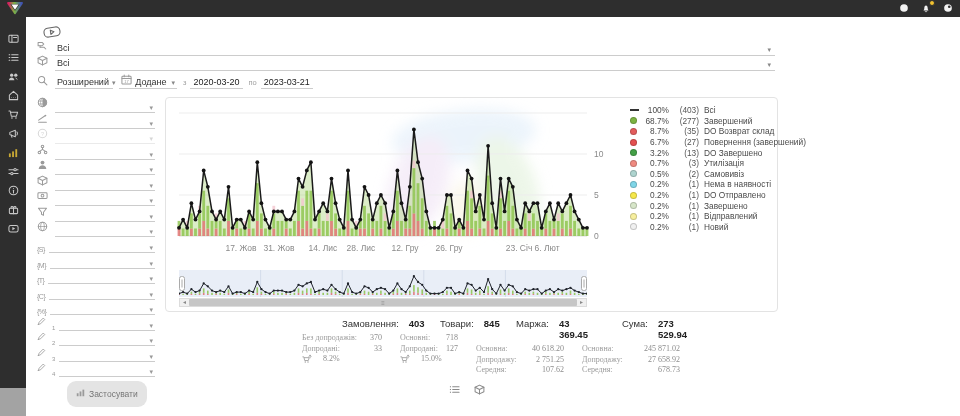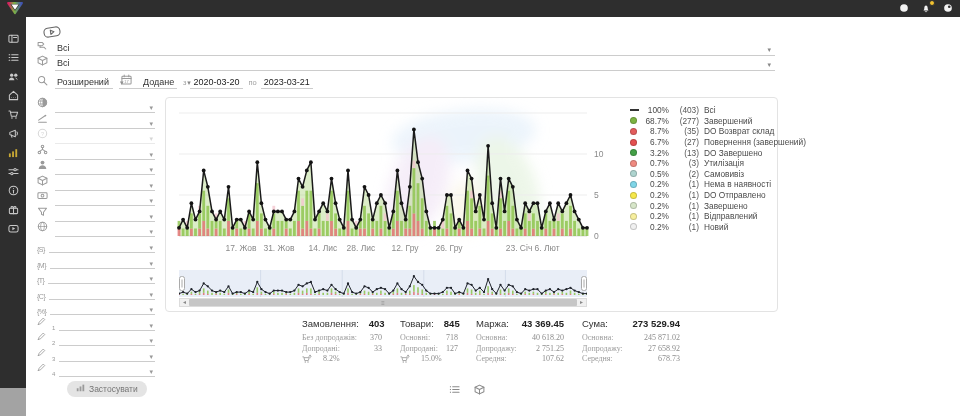--- a/index.html
+++ b/index.html
@@ -20,54 +20,54 @@
 
   
   .tag-top { position:absolute; left:42px; top:25px; color:#666; }
   .f-row { position:absolute; left:37px; height:14px; display:flex; align-items:flex-end; }
   .f-ic { color:#9a9a9a; width:13px; margin-bottom:1px; }
   .f-select { position:relative; margin-left:5px; border-bottom:1px solid #ccc; height:14px; font-size:9px; color:#333; }
   .f-select .val { padding-left:2px; line-height:13px; display:inline-block; }
   .f-select .car { position:absolute; right:4px; bottom:1px; font-size:7px; color:#888; }
   .wide { width:720px; }
   .row3 { position:absolute; left:37px; top:74px; height:15px; display:flex; align-items:flex-end; font-size:9px; }
-  .mini-sel { position:relative; border-bottom:1px solid #ccc; height:14px; display:flex; align-items:flex-end; gap:11px; padding:0 2px 1px 2px; color:#333; }
+  .mini-sel { position:relative; border-bottom:1px solid #ccc; height:14px; display:flex; align-items:flex-end; gap:3px; padding:0 2px 1px 2px; color:#333; }
   .lbl-xs { font-size:7.5px; color:#a0a0a0; margin:0 4px 2px 6px; }
   .date-f { border-bottom:1px solid #ccc; padding:0 3px 1px 3px; font-size:9px; color:#222; }
 
   
   .lf-row { position:absolute; left:37px; width:118px; height:13px; display:flex; align-items:flex-end; }
   .lf-row .f-ic { width:14px; }
   .lf-row.disabled { opacity:.4; }
   .lf-sel { position:relative; flex:1; margin-left:4px; border-bottom:1px solid #ccc; height:12px; }
   .lf-sel .car { position:absolute; right:2px; bottom:0px; font-size:7px; color:#999; }
   .glyph { font-size:7px; color:#9a9a9a; letter-spacing:-0.5px; }
   .pnum { font-size:6px; color:#9a9a9a; margin-left:1px; }
-  .apply-btn { position:absolute; left:67px; top:381px; height:16px; padding:4px 9px; border-radius:9px; background:#e4e4e4; border:none; color:#777; font-size:8.5px; display:flex; align-items:center; gap:4px; font-family:inherit; cursor:pointer; }
+  .apply-btn { position:absolute; left:67px; top:381px; height:26px; padding:4px 9px; border-radius:9px; background:#e4e4e4; border:none; color:#777; font-size:8.5px; display:flex; align-items:center; gap:4px; font-family:inherit; cursor:pointer; }
 
   
   .card { position:absolute; left:165px; top:97px; width:613px; height:215px; background:#fff; border:1px solid #e3e3e3; border-radius:4px; }
   #main-chart { position:absolute; left:0; top:0; }
   .tick { fill:#8a8a8a; font-size:8.5px; font-family:"Liberation Sans", sans-serif; }
   .legend { position:absolute; left:464px; top:7px; width:172px; }
   .lg-row { display:flex; align-items:center; height:10.6px; font-size:8.3px; color:#4a4a4a; cursor:pointer; }
   .lg-mark { width:7px; height:7px; border-radius:50%; border:1px solid rgba(0,0,0,.18); margin-right:4px; flex:none; }
   .lg-mark.dash { width:9px; height:2px; border:none; border-radius:0; margin-right:2px; }
   .lg-pct { width:28px; text-align:right; margin-right:4px; flex:none; }
   .lg-cnt { width:26px; text-align:right; margin-right:5px; flex:none; color:#555; }
   .lg-lab { white-space:nowrap; }
   #nav-chart { position:absolute; left:13px; top:172px; }
   .scrollbar { position:absolute; left:13px; top:200px; width:408px; height:9px; background:#f0f0f0; border:1px solid #dcdcdc; display:flex; align-items:center; }
   .sb-arrow { width:9px; text-align:center; font-size:6px; color:#8a8a8a; line-height:7px; }
   .sb-thumb { flex:1; height:7px; background:#c6c6c6; border-radius:1px; display:flex; align-items:center; justify-content:center; color:#8f8f8f; font-size:6px; line-height:6px; }
 
   
   .stats { position:absolute; left:302px; top:318px; display:flex; }
   .st-col { margin-right:18px; }
-  .st-head { display:flex; justify-content:space-between; align-items:baseline; font-size:9.5px; color:#333; margin-bottom:4px; }
+  .st-head { display:flex; justify-content:space-between; align-items:baseline; font-size:9.5px; color:#333; margin-bottom:4px;margin-left:40px; }
   .st-head .v { font-weight:bold; color:#222; margin-left:10px; }
   .st-row { display:flex; justify-content:space-between; font-size:8px; color:#9a9a9a; height:10.5px;font-family:Liberation Serif, serif; }
   .st-row .v { color:#8c8c8c; margin-left:8px; }
   .st-row.picon { justify-content:flex-start; gap:3px; color:#8c8c8c; }
   .st-row.picon .f-ic { width:10px; color:#9a9a9a; }
   .footer-icons { position:absolute; left:449px; top:381px; display:flex; gap:14px; color:#8a8a8a; }
   .footer-icons .ic { cursor:pointer; }
 </style>
 </head>
 <body>

